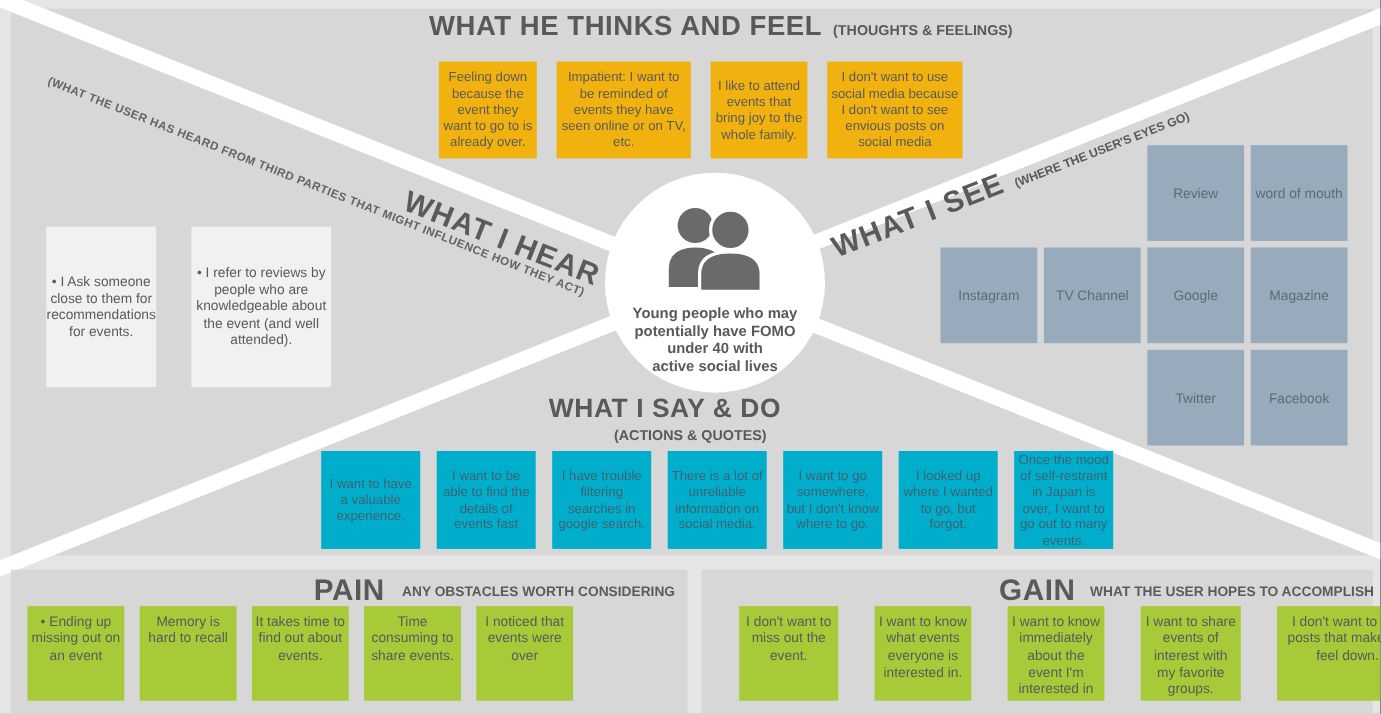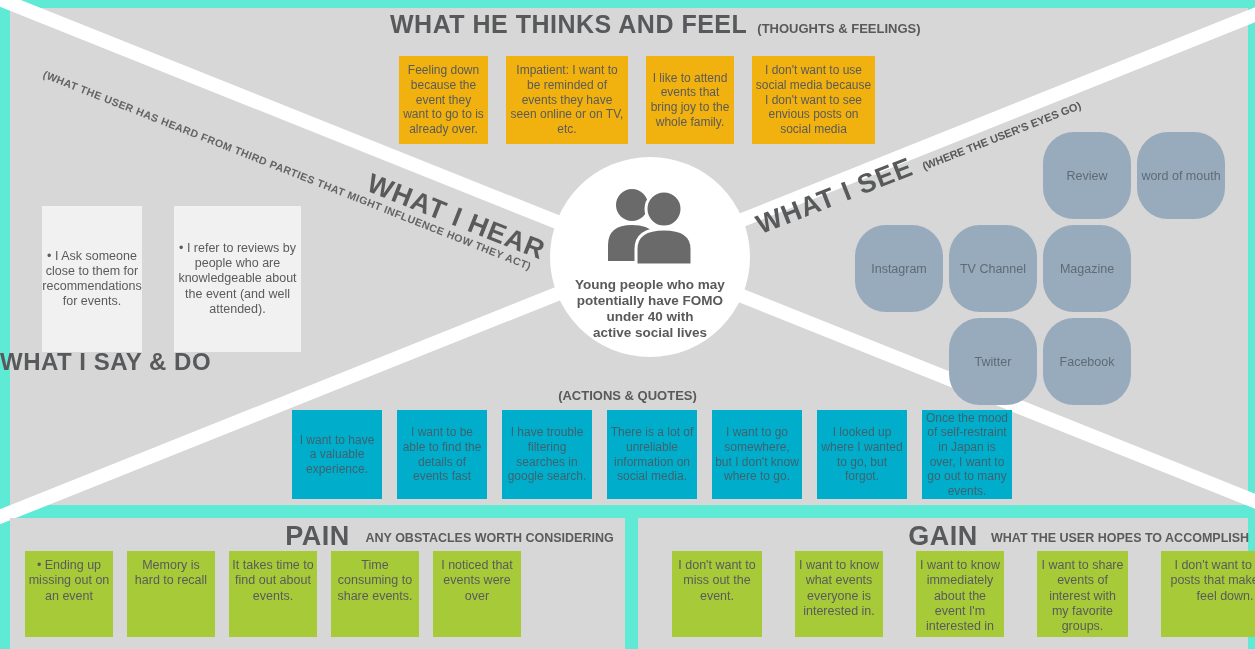--- a/index.html
+++ b/index.html
@@ -1,18 +1,18 @@
 <!DOCTYPE html>
 <html><head>
 <meta charset="utf-8">
 <style>
   html,body{margin:0;padding:0;background:#33444d;}
   .canvas{
     position:relative;width:1255px;height:649px;overflow:hidden;
-    background:#5eead4;
+    background:#e5e5e5;
     font-family:"Liberation Sans","DejaVu Sans",sans-serif;
     color:#58595B;
   }
   .board{position:absolute;left:10px;top:8px;width:1238px;height:497px;background:#D7D7D7;}
   .panel{position:absolute;top:518px;height:131px;background:#D7D7D7;z-index:2;}
   .panel-pain{left:10px;width:615px;}
   .panel-gain{left:638px;width:610px;}
 
   .band{position:absolute;left:-53px;top:251px;width:1400px;height:14px;background:#FFFFFF;z-index:1;}
   .band-tlbr{transform:rotate(21.8deg);}
@@ -31,21 +31,21 @@
   }
   .hear-title{
     left:374px;top:168px;transform:rotate(21.6deg);transform-origin:0 0;
     font-size:27px;font-weight:bold;letter-spacing:1px;color:#5A5A5A;white-space:nowrap;
   }
   .see-head{
     left:752px;top:212px;transform:rotate(-21.4deg);transform-origin:0 0;
   }
   .see-head .h-big{font-size:27px;letter-spacing:1px;}
   .see-head .h-small{font-size:11px;}
-  .saydo-head{left:0;top:348px;width:1209px;}
+  .saydo-head{left:0;top:358px;width:1209px;text-align:center;}
   .saydo-head .h-big{font-size:24px;}
   .saydo-sub{left:0;top:388px;width:1255px;text-align:center;font-size:13px;font-weight:bold;color:#58595B;}
 
   
   .note{
     box-sizing:border-box;display:flex;align-items:center;justify-content:center;
     text-align:center;line-height:1.22;padding:3px 3px;font-size:12px;color:#5B5B5B;
   }
   .row{display:flex;}
   .row-think{left:399px;top:56px;gap:18px;}
@@ -59,21 +59,21 @@
   .row-hear .note{background:#F1F1F1;height:146px;font-size:12.5px;}
   .row-hear .note:nth-child(1){width:100px;}
   .row-hear .note:nth-child(2){width:127px;}
 
   .grid-see{
     left:855px;top:132px;display:grid;
     grid-template-columns:repeat(4,88px);grid-auto-rows:87px;gap:6px;
   }
   .tile{
     background:#97ABBD;display:flex;align-items:center;justify-content:center;
-    text-align:left;font-size:12.5px;color:#5F6B74;border-radius:31px;
+    text-align:left;font-size:12.5px;color:#5F6B74;
   }
   .tile.empty{background:transparent;}
 
   .row-saydo{left:292px;top:410px;gap:15px;}
   .row-saydo .note{background:#00AECC;width:90px;height:89px;color:#3F626E;}
 
   .panel-head{position:relative;height:34px;}
   .panel-title{
     position:absolute;left:50%;transform:translateX(-50%);top:3px;
     font-size:27px;font-weight:bold;color:#58595B;letter-spacing:0.5px;
@@ -141,20 +141,21 @@
     <span class="h-big">WHAT I SEE</span>
     <span class="h-small">(WHERE THE USER'S EYES GO)</span>
   </div>
   <div class="layer grid-see">
     <div class="tile empty"></div>
     <div class="tile empty"></div>
     <div class="tile">Review</div>
     <div class="tile">word of mouth</div>
     <div class="tile">Instagram</div>
     <div class="tile">TV Channel</div>
+    <div class="tile">Google</div>
     <div class="tile">Magazine</div>
     <div class="tile empty"></div>
     <div class="tile empty"></div>
     <div class="tile">Twitter</div>
     <div class="tile">Facebook</div>
   </div>
 
   <div class="layer saydo-head">
     <span class="h-big">WHAT I SAY &amp; DO</span>
   </div>

